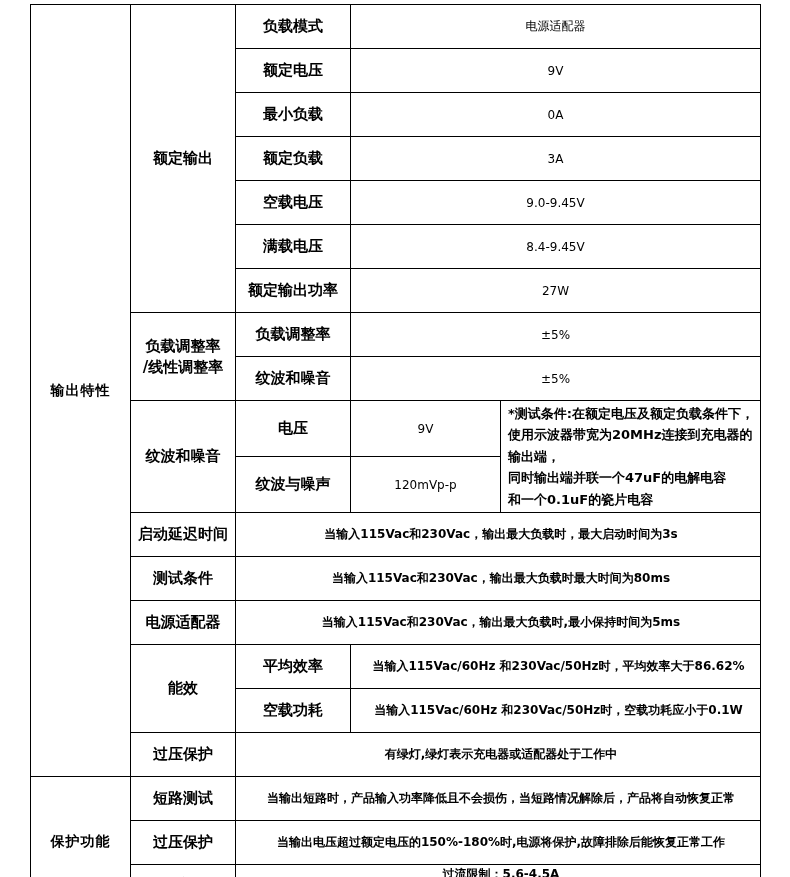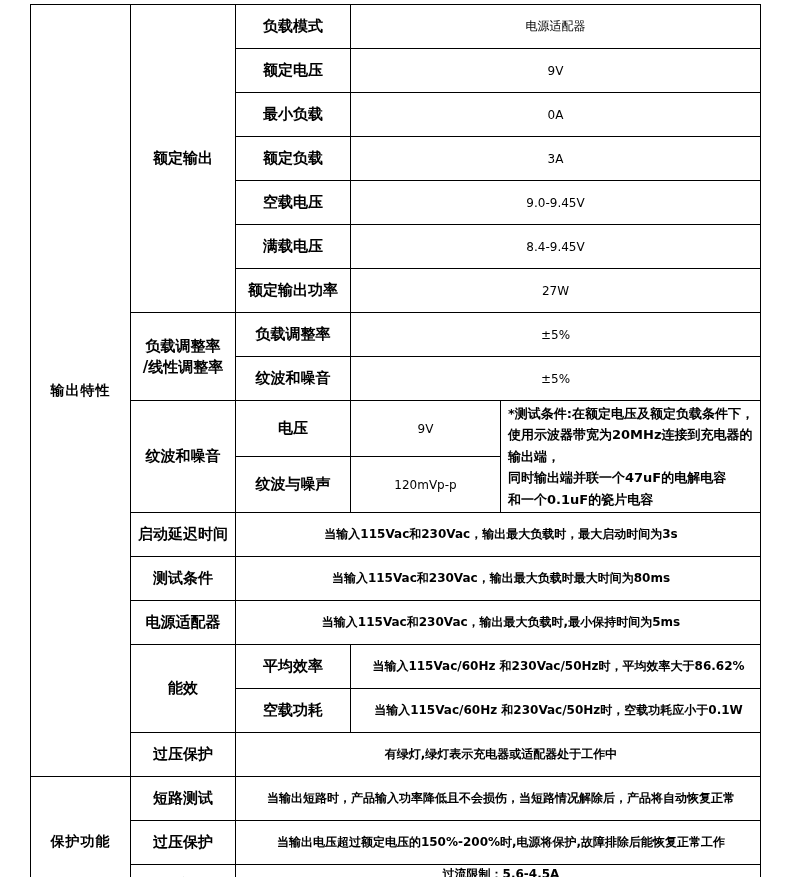--- a/index.html
+++ b/index.html
@@ -163,21 +163,21 @@
         <td class="desc" colspan="3">有绿灯,绿灯表示充电器或适配器处于工作中</td>
       </tr>
 
       <tr class="r">
         <td class="group" rowspan="4">保护功能</td>
         <td class="param">短路测试</td>
         <td class="desc" colspan="3">当输出短路时，产品输入功率降低且不会损伤，当短路情况解除后，产品将自动恢复正常</td>
       </tr>
       <tr class="r">
         <td class="param">过压保护</td>
-        <td class="desc" colspan="3">当输出电压超过额定电压的150%-200%时,电源将保护,故障排除后能恢复正常工作</td>
+        <td class="desc" colspan="3">当输出电压超过额定电压的150%-180%时,电源将保护,故障排除后能恢复正常工作</td>
       </tr>
       <tr class="h">
         <td class="param" rowspan="2">过电流保护</td>
         <td class="desc" colspan="3">过流限制：5.6-4.5A</td>
       </tr>
       <tr class="h">
         <td class="desc" colspan="3">当过电流时，输出将进入打嗝模式，当过流情况解除后，产品将会自动恢复正常</td>
       </tr>
     </tbody>
   </table>

